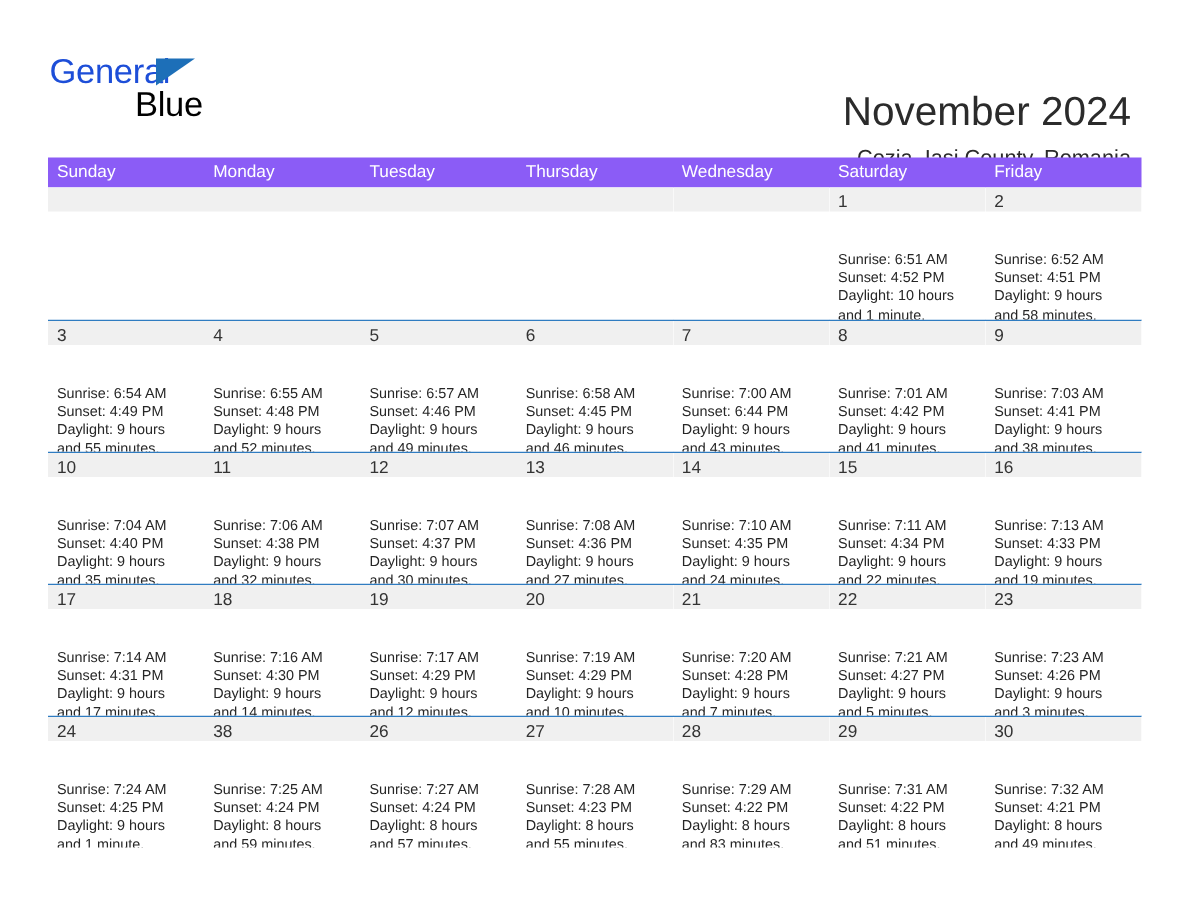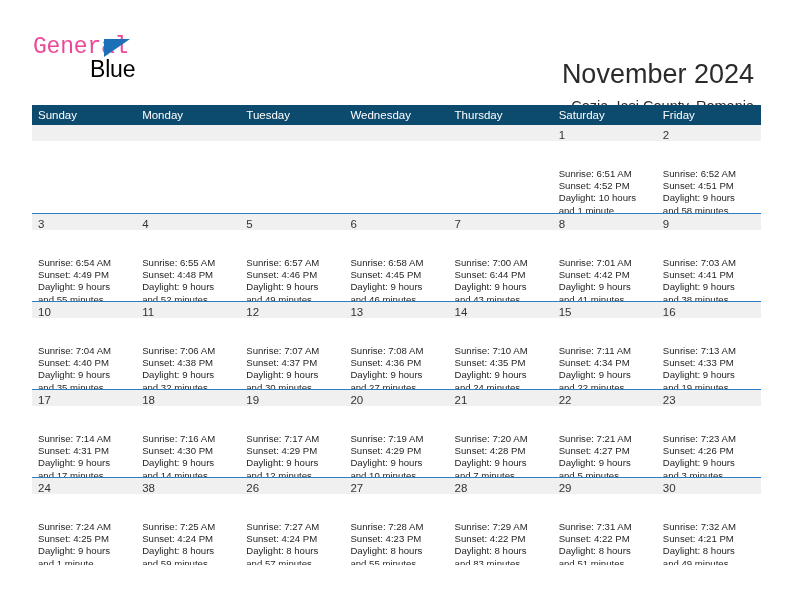--- a/index.html
+++ b/index.html
@@ -34,23 +34,23 @@
     left: 33px;
     top: 34px;
     width: 160px;
     height: 50px;
   }
   .logo-general {
     position: absolute;
     left: 0;
     top: 0;
     font-size: 23px;
-    color: #ec4899;
+    color: #1d4ed8;
     letter-spacing: -0.2px;
-    font-family: Liberation Mono, monospace;
+    font-family: Liberation Sans, sans-serif;
   }
   .logo-tri {
     position: absolute;
     left: 71px;
     top: 5px;
     width: 0;
     height: 0;
     border-left: 26px solid #1d6fb8;
     border-bottom: 18px solid transparent;
   }
@@ -86,21 +86,21 @@
 
   
   .calendar {
     position: absolute;
     left: 32px;
     top: 105px;
     width: 729px;
   }
   .weekdays {
     display: flex;
-    background: #0c4a6e;
+    background: #8b5cf6;
     height: 20px;
   }
   .weekday {
     flex: 1 1 0;
     color: #ffffff;
     font-size: 11.5px;
     line-height: 20px;
     padding-left: 6px;
     box-sizing: border-box;
     white-space: nowrap;
@@ -163,22 +163,22 @@
       <div class="cal-title">November 2024</div>
       <div class="cal-subtitle">Cozia, Iasi County, Romania</div>
     </div>
   </div>
 
   <div class="calendar">
     <div class="weekdays">
         <div class="weekday">Sunday</div>
         <div class="weekday">Monday</div>
         <div class="weekday">Tuesday</div>
+        <div class="weekday">Thursday</div>
         <div class="weekday">Wednesday</div>
-        <div class="weekday">Thursday</div>
         <div class="weekday">Saturday</div>
         <div class="weekday">Friday</div>
       </div>
     <div class="weeks">
         <div class="week">
           <div class="day day-empty">
             <div class="day-numbar"><span class="day-num"></span></div>
             <div class="day-info"></div>
           </div>
           <div class="day day-empty">

